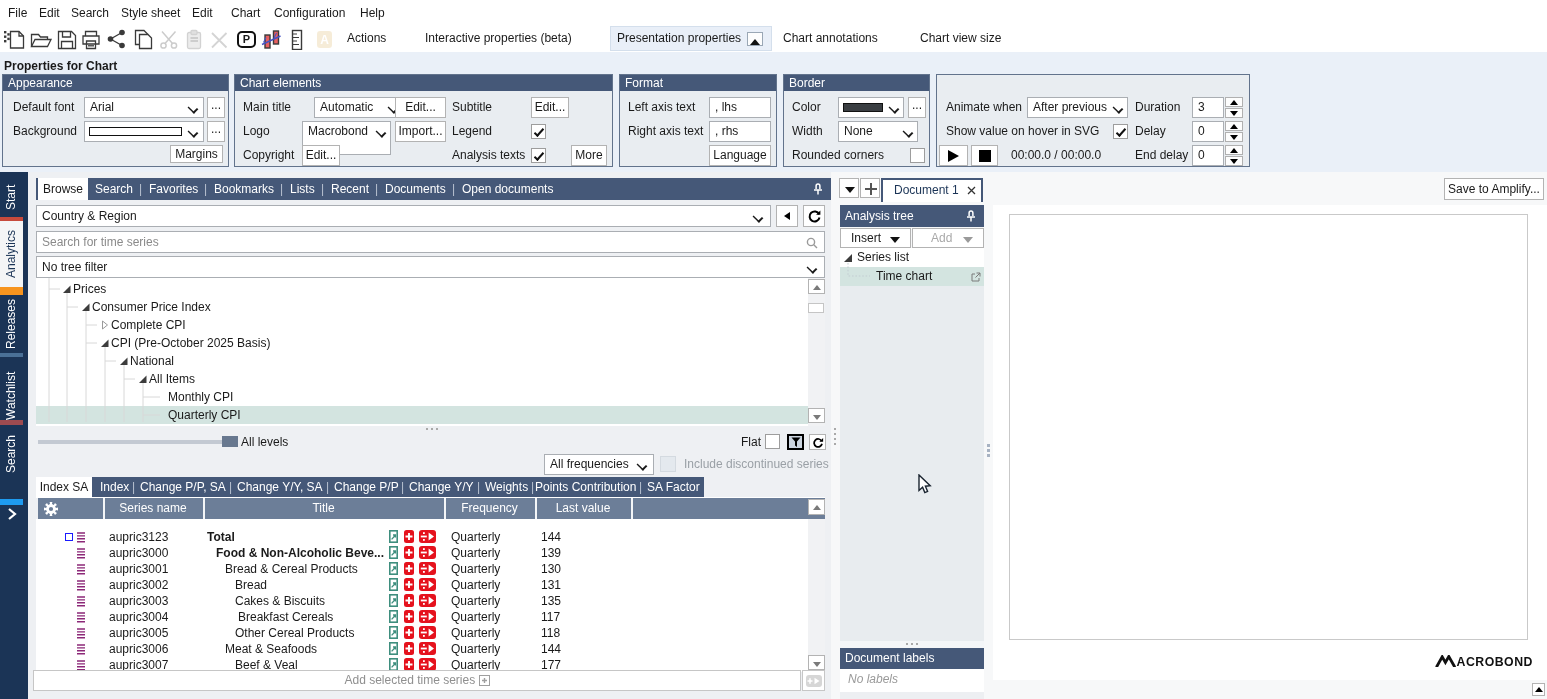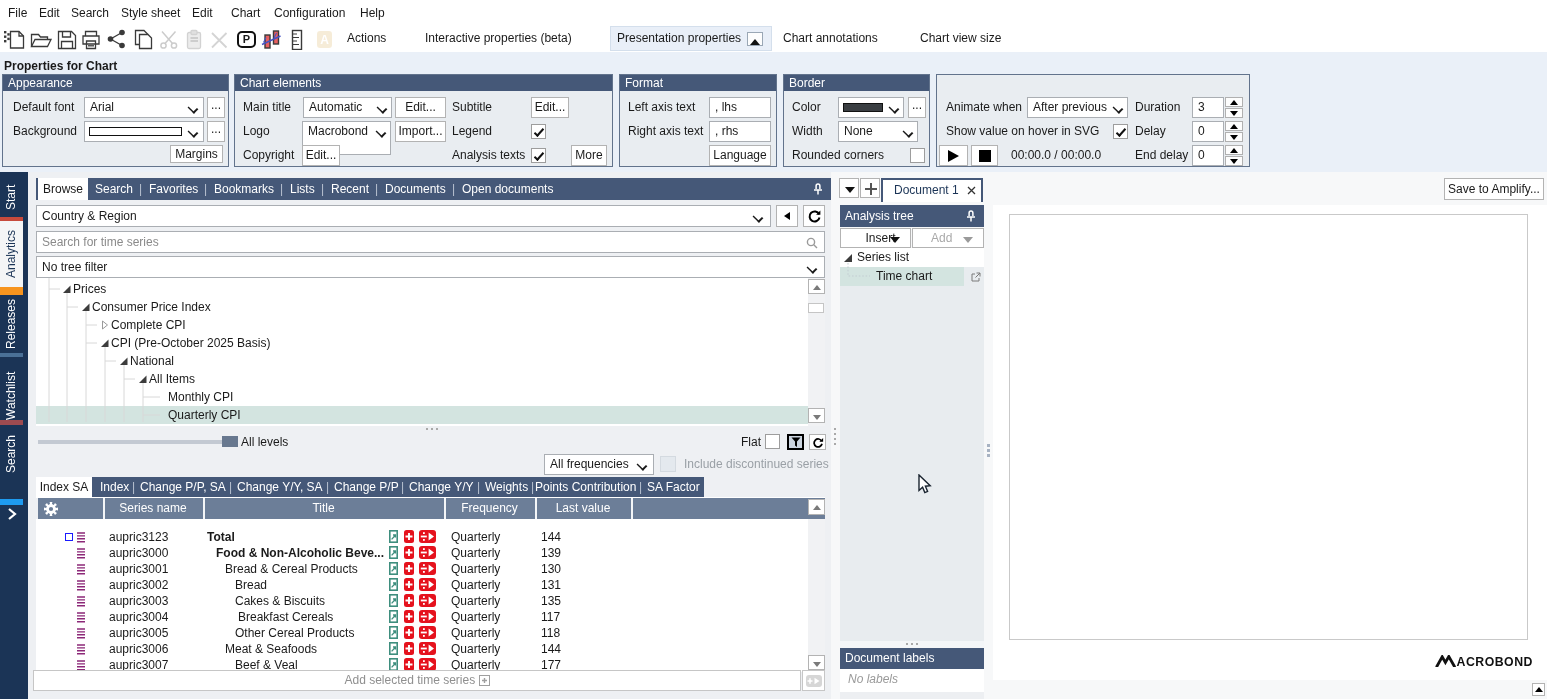--- a/index.html
+++ b/index.html
@@ -142,21 +142,21 @@
         <span class="a" style="left:4px;top:5px;width:93px;height:9px;background:#fff;border:1px solid #111"></span>
         <span class="chev" style="right:7px;top:6px"></span>
       </div>
   <div class="btn" style="left:204px;top:46px;width:18px;height:21px;line-height:14px">...</div>
   <div class="btn" style="left:167px;top:70px;width:53px;height:18px;line-height:16px">Margins</div>
 </div>
 
 <div class="box" style="left:234px;top:74px;width:379px;height:93px">
   <div class="boxhdr">Chart elements</div>
   <span class="lbl" style="left:8px;top:22px">Main title</span>
-  <div class="inp" style="left:68px;top:22px;width:89px;height:21px">Automatic<span class="chev" style="right:6px;top:6px"></span></div>
+  <div class="inp" style="left:79px;top:22px;width:89px;height:21px">Automatic<span class="chev" style="right:6px;top:6px"></span></div>
   <div class="btn" style="left:160px;top:22px;width:51px;height:21px;line-height:19px">Edit...</div>
   <span class="lbl" style="left:217px;top:22px">Subtitle</span>
   <div class="btn" style="left:296px;top:22px;width:38px;height:21px;line-height:19px">Edit...</div>
   <span class="lbl" style="left:8px;top:46px">Logo</span>
   <div class="inp" style="left:67px;top:46px;width:89px;height:34px">Macrobond<span class="chev" style="right:6px;top:6px"></span></div>
   <div class="btn" style="left:160px;top:46px;width:51px;height:21px;line-height:19px">Import...</div>
   <span class="lbl" style="left:217px;top:46px">Legend</span>
   <div class="cb" style="left:296px;top:49px"></div>
   <span class="check" style="left:299px;top:54px"></span>
   <span class="lbl" style="left:8px;top:70px">Copyright</span>
@@ -659,31 +659,31 @@
       <svg class="a" style="left:84px;top:6px" width="9" height="9" viewBox="0 0 9 9">
         <path d="M1 1 L8 8 M8 1 L1 8" stroke="#333" stroke-width="1.3"></path>
       </svg>
     </div>
 
   <div class="a hdr" style="left:840px;top:205px;width:144px;height:22px;line-height:22px">Analysis tree
     <svg class="a" style="right:8px;top:4px" width="10" height="14" viewBox="0 0 10 14">
         <path d="M3.1 7 V3.9 A1.9 1.9 0 0 1 6.9 3.9 V7 M1 7.9 H9 M5 8.6 V12.6" fill="none" stroke="#fff" stroke-width="1.5"></path>
       </svg>
   </div>
-  <div class="btn" style="left:840px;top:228px;width:71px;height:20px;line-height:18px;text-align:center"><span style="padding-left:10px">Insert</span><span class="a" style="left:49px;top:8px;border-left:5px solid transparent;border-right:5px solid transparent;border-top:6px solid #111"></span></div>
+  <div class="btn" style="left:840px;top:228px;width:71px;height:20px;line-height:18px;text-align:left"><span style="padding-left:10px">Insert</span><span class="a" style="left:49px;top:8px;border-left:5px solid transparent;border-right:5px solid transparent;border-top:6px solid #111"></span></div>
   <div class="btn" style="left:912px;top:228px;width:72px;height:20px;line-height:18px;text-align:left;color:#a9a9a9"><span style="padding-left:18px">Add</span><span class="a" style="left:50px;top:8px;border-left:5px solid transparent;border-right:5px solid transparent;border-top:6px solid #9a9a9a"></span></div>
 
   <div class="a" style="left:840px;top:248px;width:144px;height:393px;background:#e8ecef">
     <div class="a" style="left:0;top:0;width:144px;height:19px;background:#fff">
         <svg class="a" style="left:4px;top:5px" width="9" height="9" viewBox="0 0 9 9">
           <path d="M8 1 L8 9 L0 9 Z" fill="#3c3c3c"></path>
         </svg>
         <span class="a" style="left:17px;line-height:19px">Series list</span>
       </div>
-    <div class="a" style="left:0;top:19px;width:124px;height:19px;background:#d3e4e0">
+    <div class="a" style="left:0;top:19px;width:144px;height:19px;background:#d3e4e0">
       <svg class="a" style="left:0;top:-4px" width="30" height="16" viewBox="0 0 30 16">
           <path d="M8 0 V13 H30" fill="none" stroke="#c3cdd2" stroke-dasharray="1.6 1.8"></path>
         </svg>
       <span class="a" style="left:36px;line-height:19px">Time chart</span>
       <svg class="a" style="left:131px;top:5px" width="10" height="10" viewBox="0 0 10 10">
           <path d="M4 2 H1 V9 H8 V6" fill="none" stroke="#7a7a7a"></path>
           <path d="M5.5 1 H9 V4.5 M9 1 L4.5 5.5" fill="none" stroke="#7a7a7a"></path>
         </svg>
     </div>
   </div>

